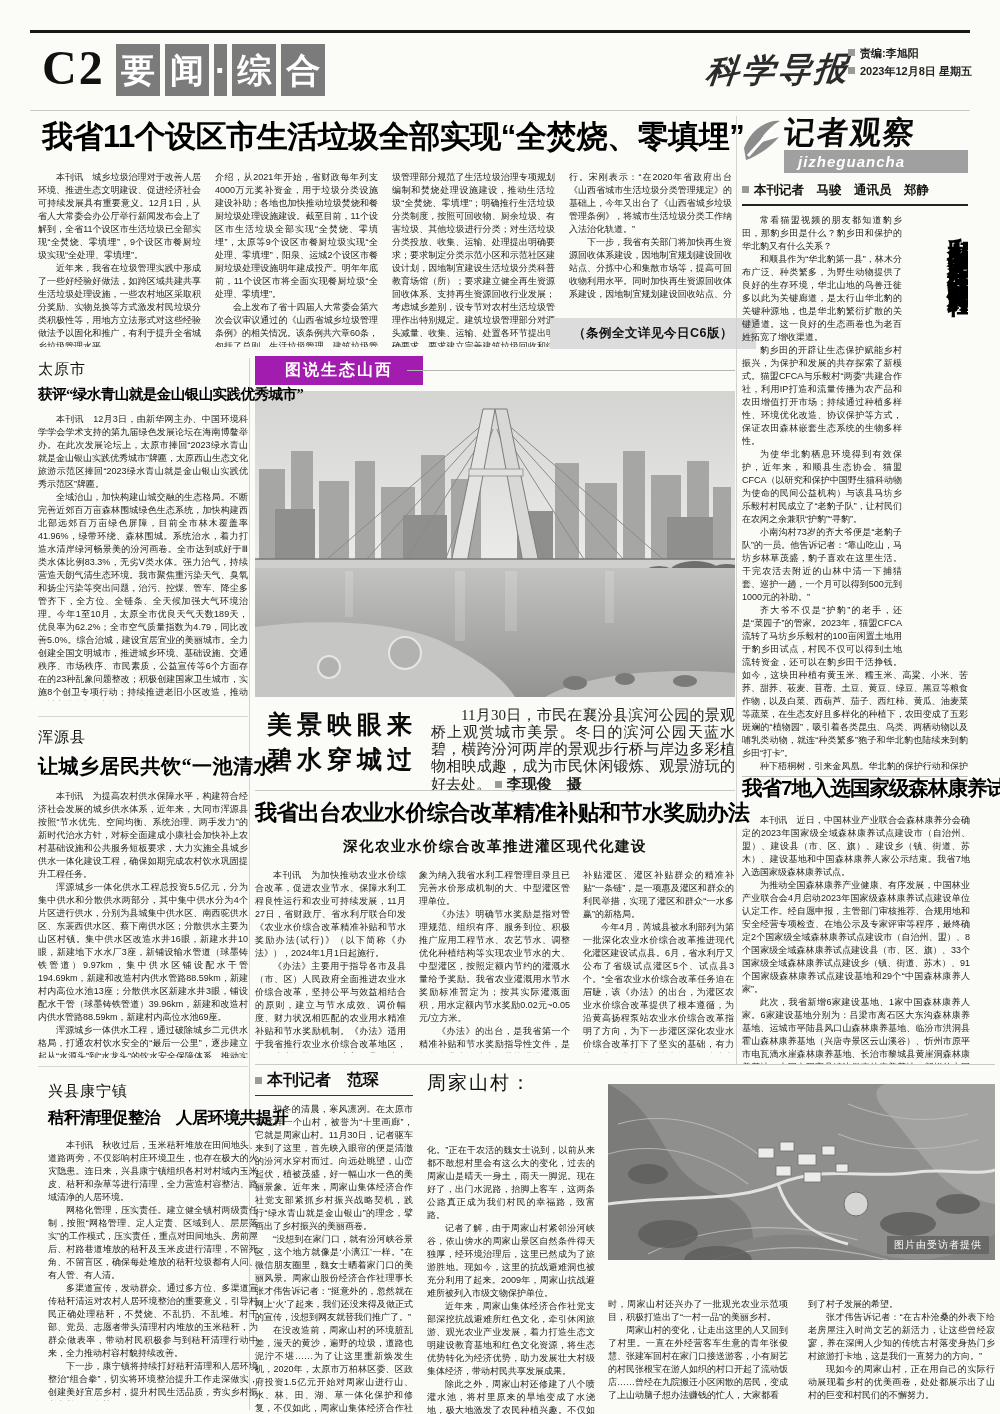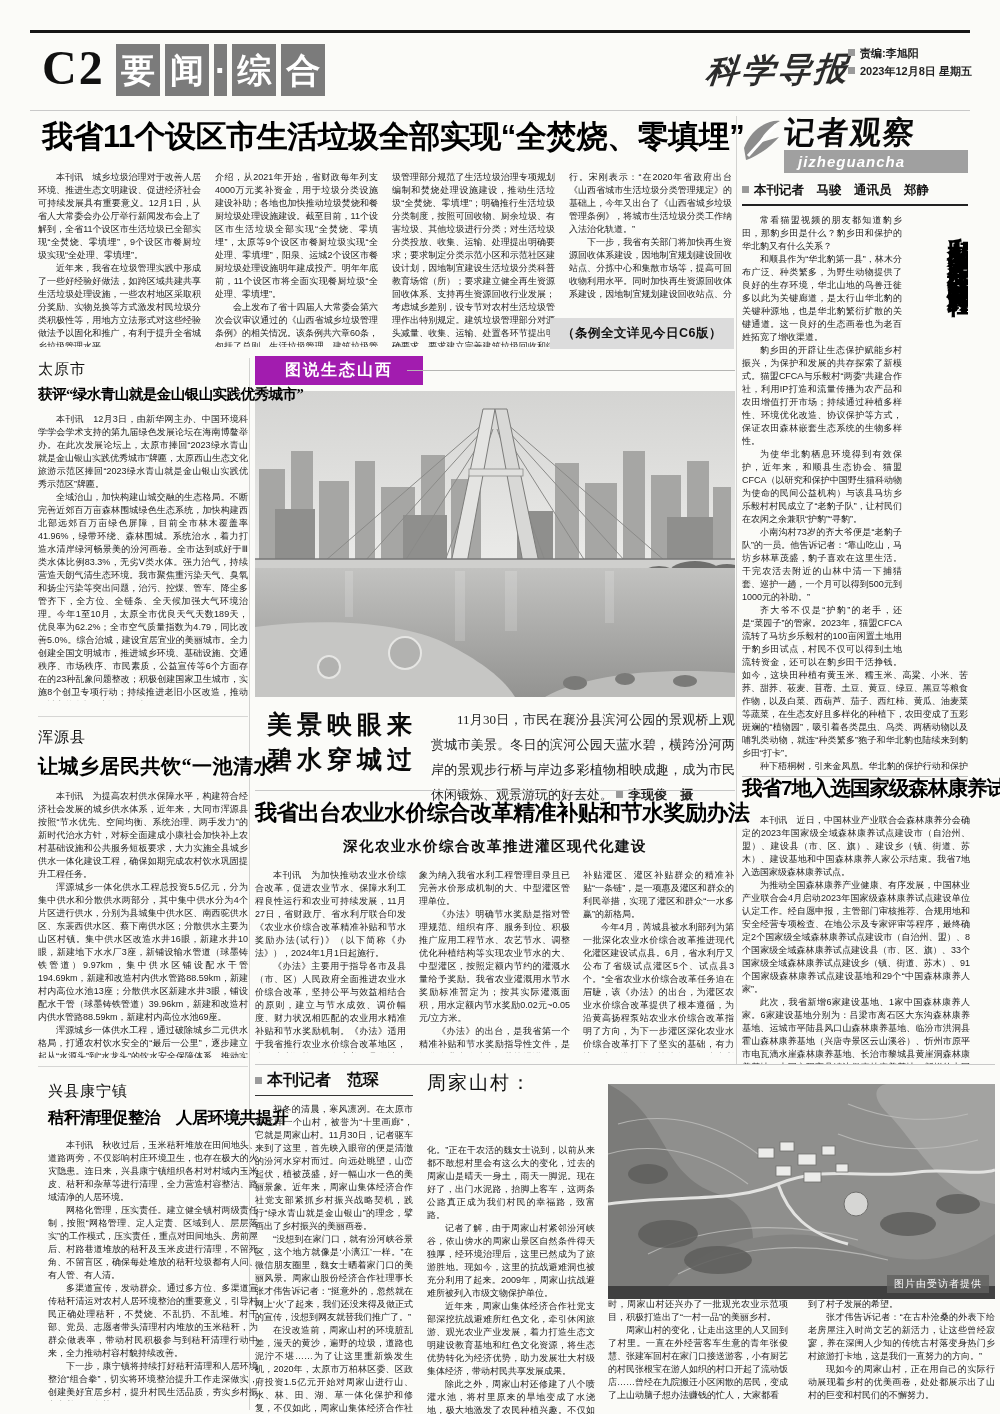--- a/index.html
+++ b/index.html
@@ -21,35 +21,35 @@
   .hdr-meta{left:848px;top:44px;font-size:11px;font-weight:700;line-height:18px;color:#222;white-space:nowrap;}
   .hdr-line{left:30px;top:110px;width:940px;height:1px;background:#c9c9c9;}
   
   .lead{left:38px;top:116px;width:694px;}
   .lead-headline{margin:0;padding-left:4px;font-size:31px;line-height:42px;font-weight:900;letter-spacing:-0.5px;
                  white-space:nowrap;color:#000;}
   .lead-cols{display:flex;gap:14px;margin-top:13px;}
   .lead-col{width:163px;height:176px;overflow:hidden;}
   .lead-col4-paras{height:130px;overflow:hidden;}
   .lead-note{position:absolute;left:512px;top:202px;width:180px;background:#dcdcdc;color:#111;
-             font-weight:700;font-size:12.5px;text-align:center;padding:7px 2px;letter-spacing:0.5px;}
+             font-weight:700;font-size:12.5px;text-align:center;padding:7px 13px;letter-spacing:0.5px;}
   
   .rule-v1{left:249px;top:358px;width:1px;height:1052px;background:#d2d2d0;}
   .rule-v2{left:736px;top:116px;width:1px;height:948px;background:#d2d2d0;}
   .mid-divider{left:255px;top:790px;width:480px;height:1px;background:#c9c9c9;}
   .bottom-divider{left:255px;top:1064px;width:740px;height:1px;background:#c9c9c9;}
   
   .photo-story{left:255px;top:356px;width:480px;}
   .ps-tag{display:inline-block;background:#a21caf;color:#fff;font-weight:700;font-size:16px;padding:4px 30px;letter-spacing:2px;}
   .ps-tagline{position:absolute;left:152px;top:14px;width:328px;height:1px;background:#b5b5b3;}
   .ps-photo{margin-top:6px;width:480px;height:306px;display:block;background:#d8d8d6;}
   .ps-caprow{display:flex;margin-top:10px;gap:14px;align-items:flex-start;}
   .ps-captitle{font-family:"Liberation Serif",serif;font-weight:900;font-size:25px;letter-spacing:5px;
                line-height:35px;white-space:nowrap;padding-left:12px;color:#0a0a0a;}
-  .ps-captext{font-family:"Liberation Serif",serif;font-size:13px;line-height:25px;text-align:justify;width:304px;text-indent:2em;color:#222;}
+  .ps-captext{font-family:"Liberation Serif",serif;font-size:15px;line-height:17px;text-align:justify;width:304px;text-indent:2em;color:#222;}
   .ps-credit{font-weight:700;white-space:nowrap;font-family:"Liberation Sans",sans-serif;}
   
   .kicker{font-size:15px;letter-spacing:1px;color:#111;}
   .art-taiyuan{left:38px;top:360px;width:210px;}
   .ty-headline{margin:6px 0 9px 0;font-family:"Liberation Serif",serif;font-weight:900;font-size:14.6px;
                letter-spacing:-0.6px;white-space:nowrap;color:#000;}
   .ty-body{height:288px;overflow:hidden;}
   .left-div1{left:38px;top:716px;width:210px;height:1px;background:#d6d6d4;}
   .art-hunyuan{left:38px;top:728px;width:210px;}
   .hy-headline{margin:6px 0 10px 0;font-family:"Liberation Serif",serif;font-weight:900;font-size:20px;letter-spacing:0.5px;white-space:nowrap;color:#000;}
@@ -82,21 +82,21 @@
   .forest-headline{margin:0;font-size:20.5px;font-weight:900;white-space:nowrap;letter-spacing:-1px;text-align:center;color:#000;}
   .forest-body{margin-top:12px;height:250px;overflow:hidden;}
   
   .art-zhou{left:255px;top:1070px;width:740px;height:344px;}
   .z-col1{position:absolute;left:0;top:0;width:158px;height:344px;overflow:hidden;}
   .z-byline{font-size:16px;font-weight:700;border-bottom:1.5px solid #333;padding-bottom:4px;margin-bottom:7px;color:#111;}
   .z-kicker{position:absolute;left:172px;top:0;font-size:19px;letter-spacing:2px;color:#111;}
   .z-headline{position:absolute;left:166px;top:20px;font-size:44px;font-weight:900;white-space:nowrap;z-index:6;
               letter-spacing:1px;color:#040404;
               text-shadow:0 0 2px #fff,0 0 4px #fff,0 0 6px #fff,1px 1px 0 #fff,-1px -1px 0 #fff,1px -1px 0 #fff,-1px 1px 0 #fff;}
-  .z-photo{position:absolute;left:353px;top:14px;width:387px;height:215px;overflow:hidden;background:#404040;}
+  .z-photo{position:absolute;left:353px;top:14px;width:387px;height:176px;overflow:hidden;background:#4d7c0f;}
   .z-credit{position:absolute;right:6px;bottom:6px;background:rgba(98,98,96,0.82);color:#fff;font-size:10px;
             padding:2px 7px;letter-spacing:1px;z-index:5;}
   .z-col2{position:absolute;left:172px;top:74px;width:168px;height:270px;overflow:hidden;}
   .z-col3{position:absolute;left:353px;top:228px;width:180px;height:116px;overflow:hidden;}
   .z-col4{position:absolute;left:553px;top:228px;width:187px;height:116px;overflow:hidden;}
 </style>
 </head>
 <body>
 
 <div class="page">

